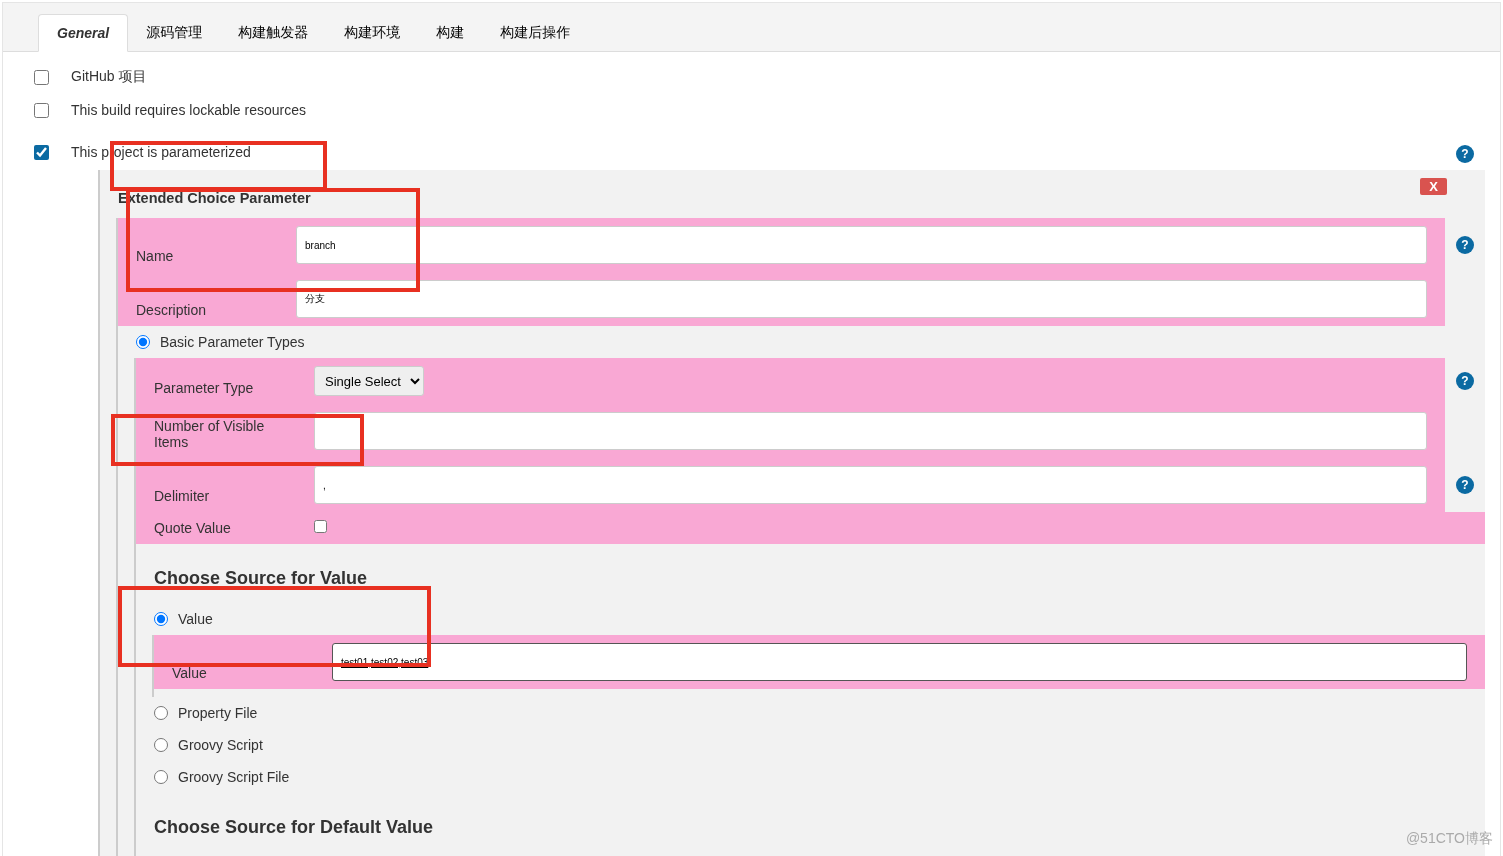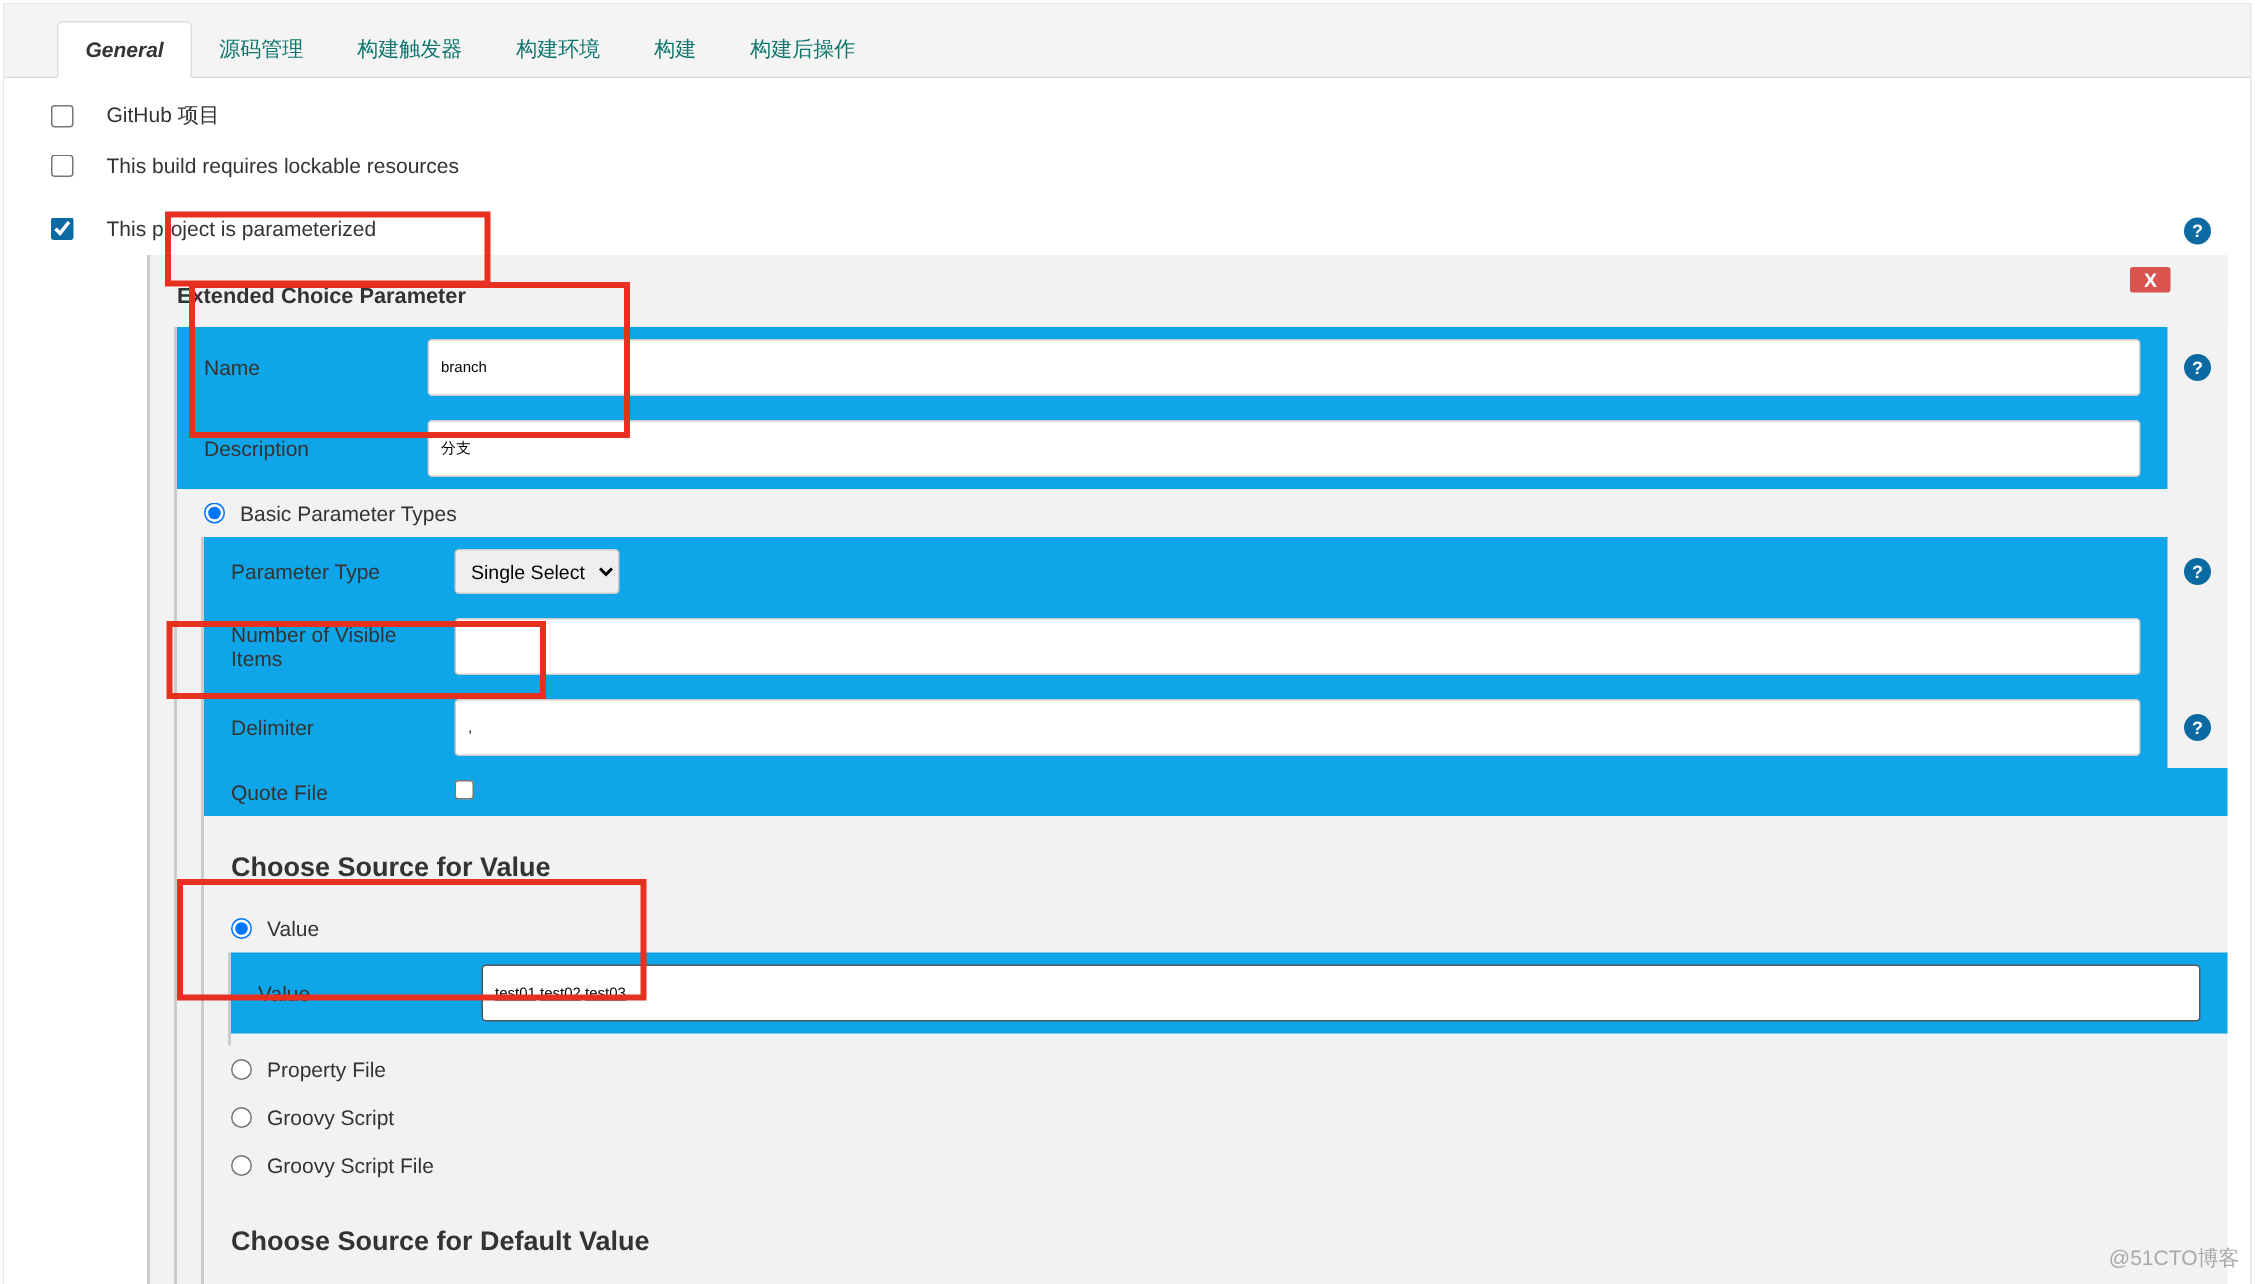--- a/index.html
+++ b/index.html
@@ -23,21 +23,21 @@
     .tabs {
       display: flex;
       background: #f4f4f4;
       border-bottom: 1px solid #ddd;
       padding-left: 35px;
       padding-top: 10px;
     }
     .tab {
       padding: 10px 18px 10px;
       font-size: 14px;
-      color: #0f766e;
+      color: #000000;
       cursor: pointer;
       position: relative;
       top: 1px;
     }
     .tab.active {
       background: #fff;
       color: #333;
       font-weight: bold;
       border: 1px solid #ddd;
       border-bottom: 1px solid #fff;
@@ -92,24 +92,24 @@
       background: #d9534f;
       color: white;
       padding: 1px 9px;
       font-weight: bold;
       font-size: 13px;
       border-radius: 2px;
       cursor: pointer;
     }
     .field-row {
       display: flex;
-      align-items: center;
+      align-items: flex-end;
       padding: 8px 18px;
-      gap: 4px;
-      background: #0ea5e9;
+      gap: 15px;
+      background: #f9a8d4;
     }
     .field-label {
       width: 145px;
       font-size: 14px;
       color: #333;
       flex-shrink: 0;
     }
     .field-control {
       flex: 1;
     }
@@ -288,21 +288,21 @@
                 <div class="field-control">
                   <input type="text" value="," style="">
                 </div>
               </div>
               <div class="help-cell">
                     <span class="help-icon-standalone">?</span>
                   </div>
             </div>
 
             <div class="field-row">
-              <div class="field-label">Quote File</div>
+              <div class="field-label">Quote Value</div>
               <div class="field-control">
                 <input type="checkbox" style="">
               </div>
             </div>
 
             <div class="sub-heading">Choose Source for Value</div>
 
             <div class="subsub2">
               <div class="radio-row">
                 <input type="radio" name="srcval" checked="" style="">

